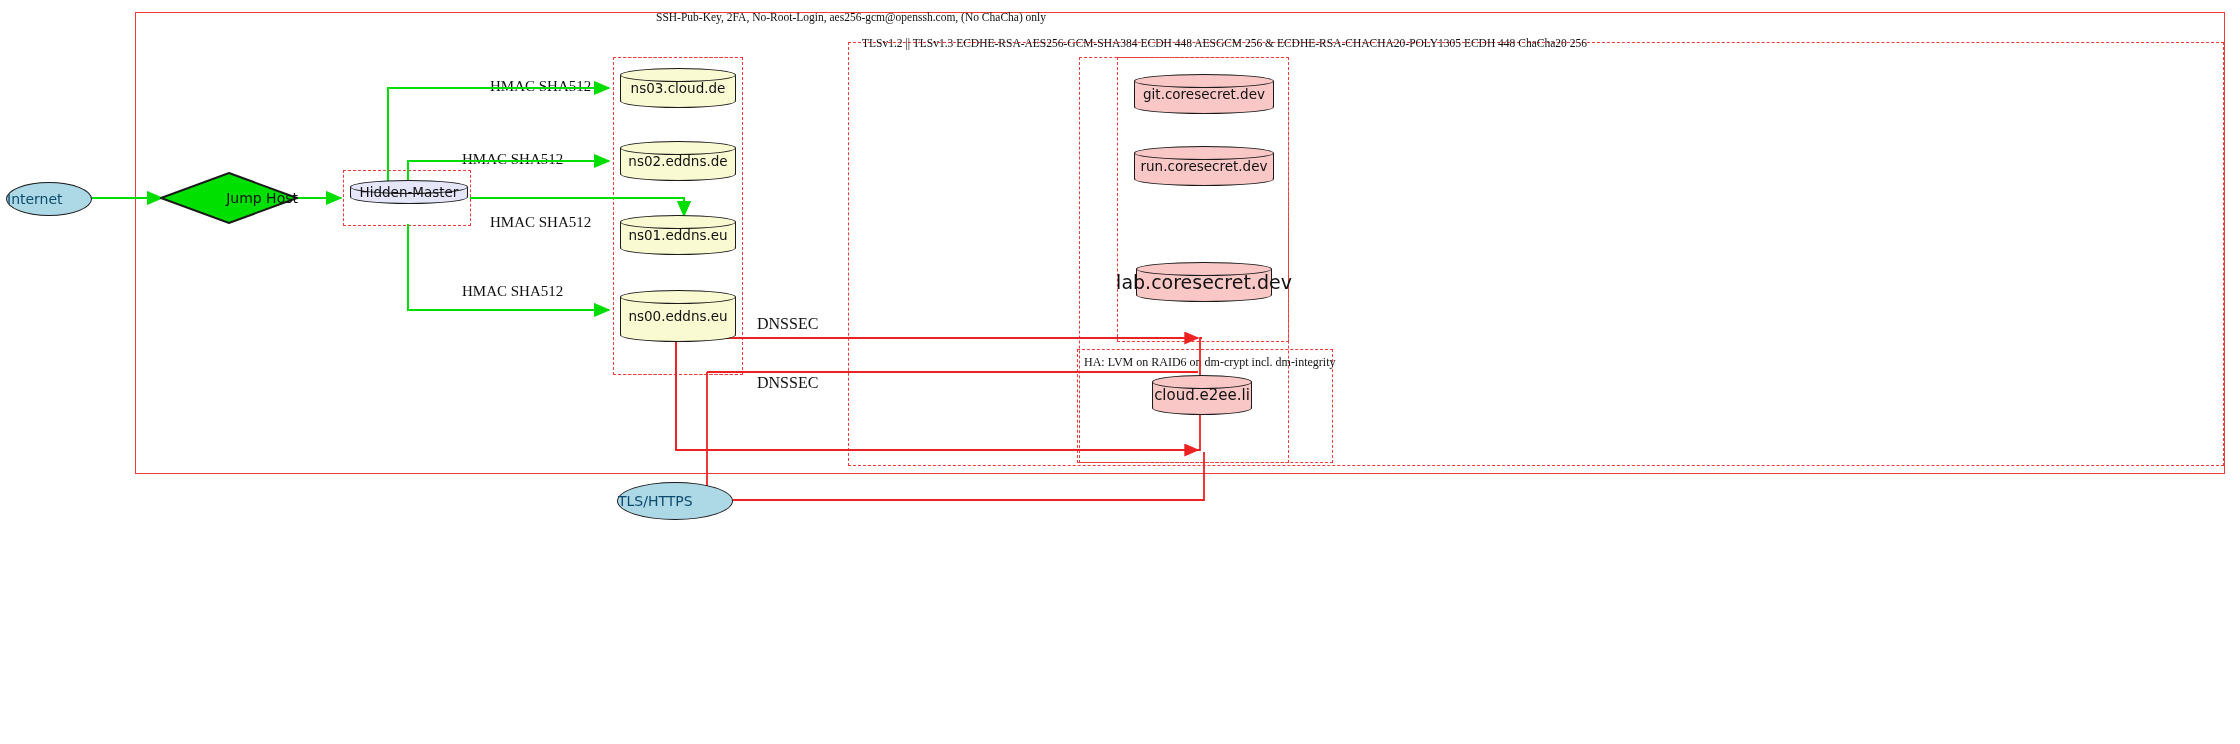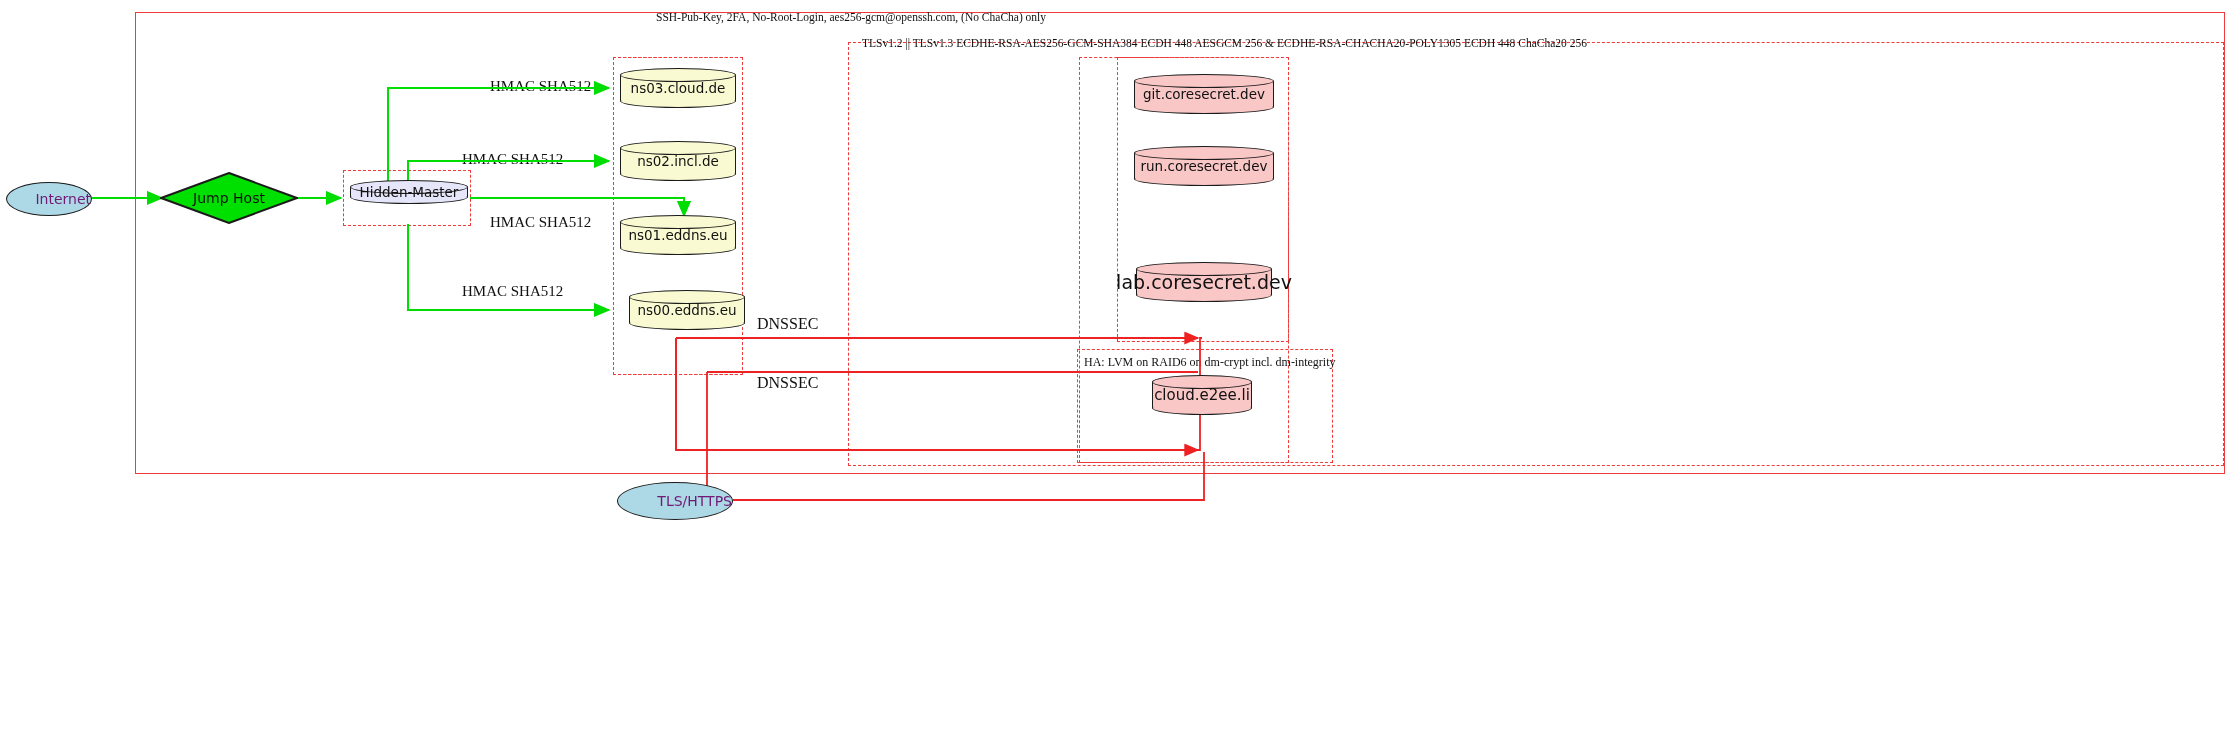--- a/index.html
+++ b/index.html
@@ -34,33 +34,33 @@
   }
   .cyl .txt{
     position:absolute;left:0;right:0;top:0;bottom:0;
     display:flex;align-items:center;justify-content:center;
     font-family:"DejaVu Sans",sans-serif;color:#111;white-space:nowrap;
   }
 
   
   .ellipse{
     position:absolute;border-radius:50%;border:1.7px solid #1b1b1b;
-    display:flex;align-items:center;justify-content:flex-end;
-    font-family:"DejaVu Sans",sans-serif;color:#701a75;white-space:nowrap;
+    display:flex;align-items:center;justify-content:flex-start;
+    font-family:"DejaVu Sans",sans-serif;color:#0c4a6e;white-space:nowrap;
     box-sizing:border-box;
   }
 
   
   .diamond-wrap{position:absolute;}
   .diamond-wrap .shape{
     position:absolute;left:0;top:0;width:100%;height:100%;
   }
   .diamond-wrap .lbl{
     position:absolute;left:0;top:0;width:100%;height:100%;
-    display:flex;align-items:center;justify-content:center;
+    display:flex;align-items:center;justify-content:flex-end;
     font-family:"DejaVu Sans",sans-serif;color:#111;white-space:nowrap;
   }
   .edge-label{
     position:absolute;font-family:"Liberation Serif",serif;color:#111;
     white-space:nowrap;line-height:1;
   }
   svg.overlay{position:absolute;left:0;top:0;width:2240px;height:744px;pointer-events:none;}
 </style>
 </head>
 <body>
@@ -181,34 +181,34 @@
     <div class="txt" style="font-size:13.5px;">
       <span>ns03.cloud.de</span>
     </div>
   </div>
 
   <div class="cyl" style="left:620px;top:141px;width:116px;height:40px;">
     <div class="body" style="background:#fafad2;"></div>
     <div class="bot" style="background:#fafad2;"></div>
     <div class="cap" style="background:#fafad2;"></div>
     <div class="txt" style="font-size:13.5px;">
-      <span>ns02.incl.de</span>
+      <span>ns02.eddns.de</span>
     </div>
   </div>
 
   <div class="cyl" style="left:620px;top:215px;width:116px;height:40px;">
     <div class="body" style="background:#fafad2;"></div>
     <div class="bot" style="background:#fafad2;"></div>
     <div class="cap" style="background:#fafad2;"></div>
     <div class="txt" style="font-size:13.5px;">
       <span>ns01.eddns.eu</span>
     </div>
   </div>
 
-  <div class="cyl" style="left:620px;top:290px;width:116px;height:40px;margin-left:9px;">
+  <div class="cyl" style="left:620px;top:290px;width:116px;height:52px;">
     <div class="body" style="background:#fafad2;"></div>
     <div class="bot" style="background:#fafad2;"></div>
     <div class="cap" style="background:#fafad2;"></div>
     <div class="txt" style="font-size:13.5px;">
       <span>ns00.eddns.eu</span>
     </div>
   </div>
 
   <div class="cyl" style="left:1134px;top:74px;width:140px;height:40px;">
     <div class="body" style="background:#fac7c7;"></div>

